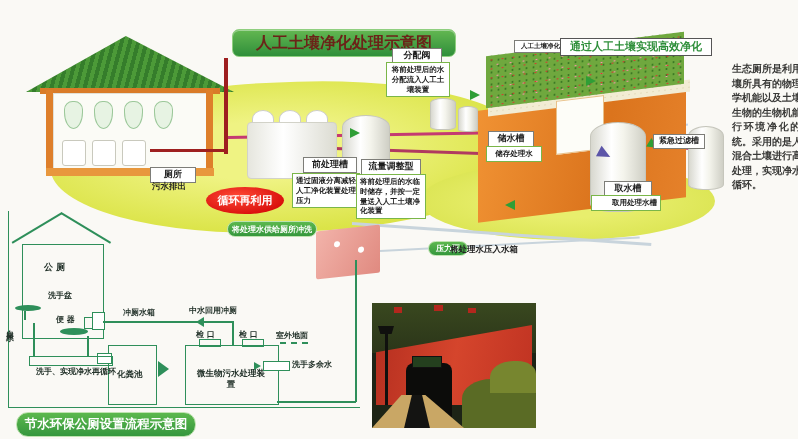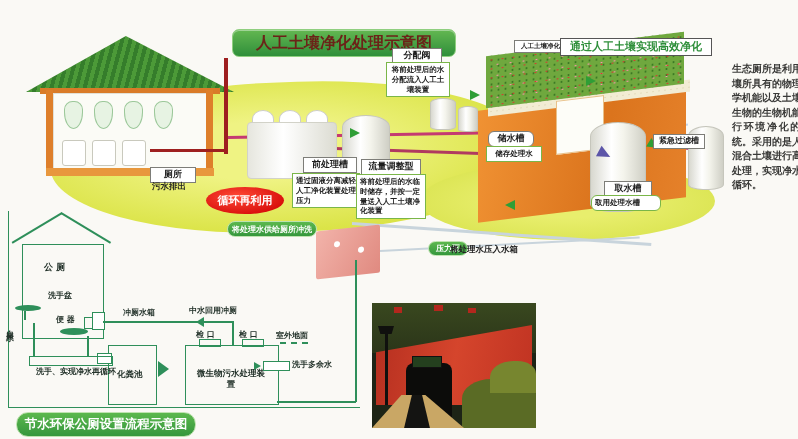--- a/index.html
+++ b/index.html
@@ -120,33 +120,33 @@
   <div class="abs lbl" style="left:303px;top:157px;width:52px;height:14px;">
       <span>前处理槽</span>
     </div>
   <div class="abs desc" style="left:292px;top:173px;width:60px;"><span>通过固液分离减轻人工净化装置处理压力</span></div>
 
   <div class="abs lbl" style="left:361px;top:159px;width:58px;height:14px;">
       <span>流量调整型</span>
     </div>
   <div class="abs desc" style="left:356px;top:174px;width:62px;"><span>将前处理后的水临时储存，并按一定量送入人工土壤净化装置</span></div>
 
-  <div class="abs lbl" style="left:488px;top:131px;width:44px;height:14px;border-radius:6px;">
+  <div class="abs lbl" style="left:488px;top:131px;width:44px;height:14px;">
       <span>储水槽</span>
     </div>
   <div class="abs desc" style="left:486px;top:146px;width:48px;text-align:center;"><span>储存处理水</span></div>
 
   <div class="abs lbl" style="left:653px;top:134px;width:50px;height:13px;font-size:8px;">
       <span>紧急过滤槽</span>
     </div>
 
   <div class="abs lbl" style="left:604px;top:181px;width:46px;height:13px;">
       <span>取水槽</span>
     </div>
-  <div class="abs desc" style="left:591px;top:195px;width:62px;text-align:left;border-radius:6px;"><span>取用处理水槽</span></div>
+  <div class="abs desc" style="left:591px;top:195px;width:62px;text-align:right;"><span>取用处理水槽</span></div>
 
   <div class="abs pill" style="left:428px;top:241px;width:38px;height:13px;font-size:8px;">
       <span>压力泵</span>
     </div>
   <div class="abs txt" style="left:450px;top:244px;"><span>将处理水压入水箱</span></div>
 
   <div class="abs" style="left:732px;top:62px;width:80px;font-size:10px;font-weight:bold;color:#3a3a38;line-height:1.45;text-align:justify;">
     <span>生态厕所是利用土壤所具有的物理化学机能以及土壤微生物的生物机能进行环境净化的系统。采用的是人工混合土壤进行高效处理，实现净水再循环。</span>
   </div>
 

